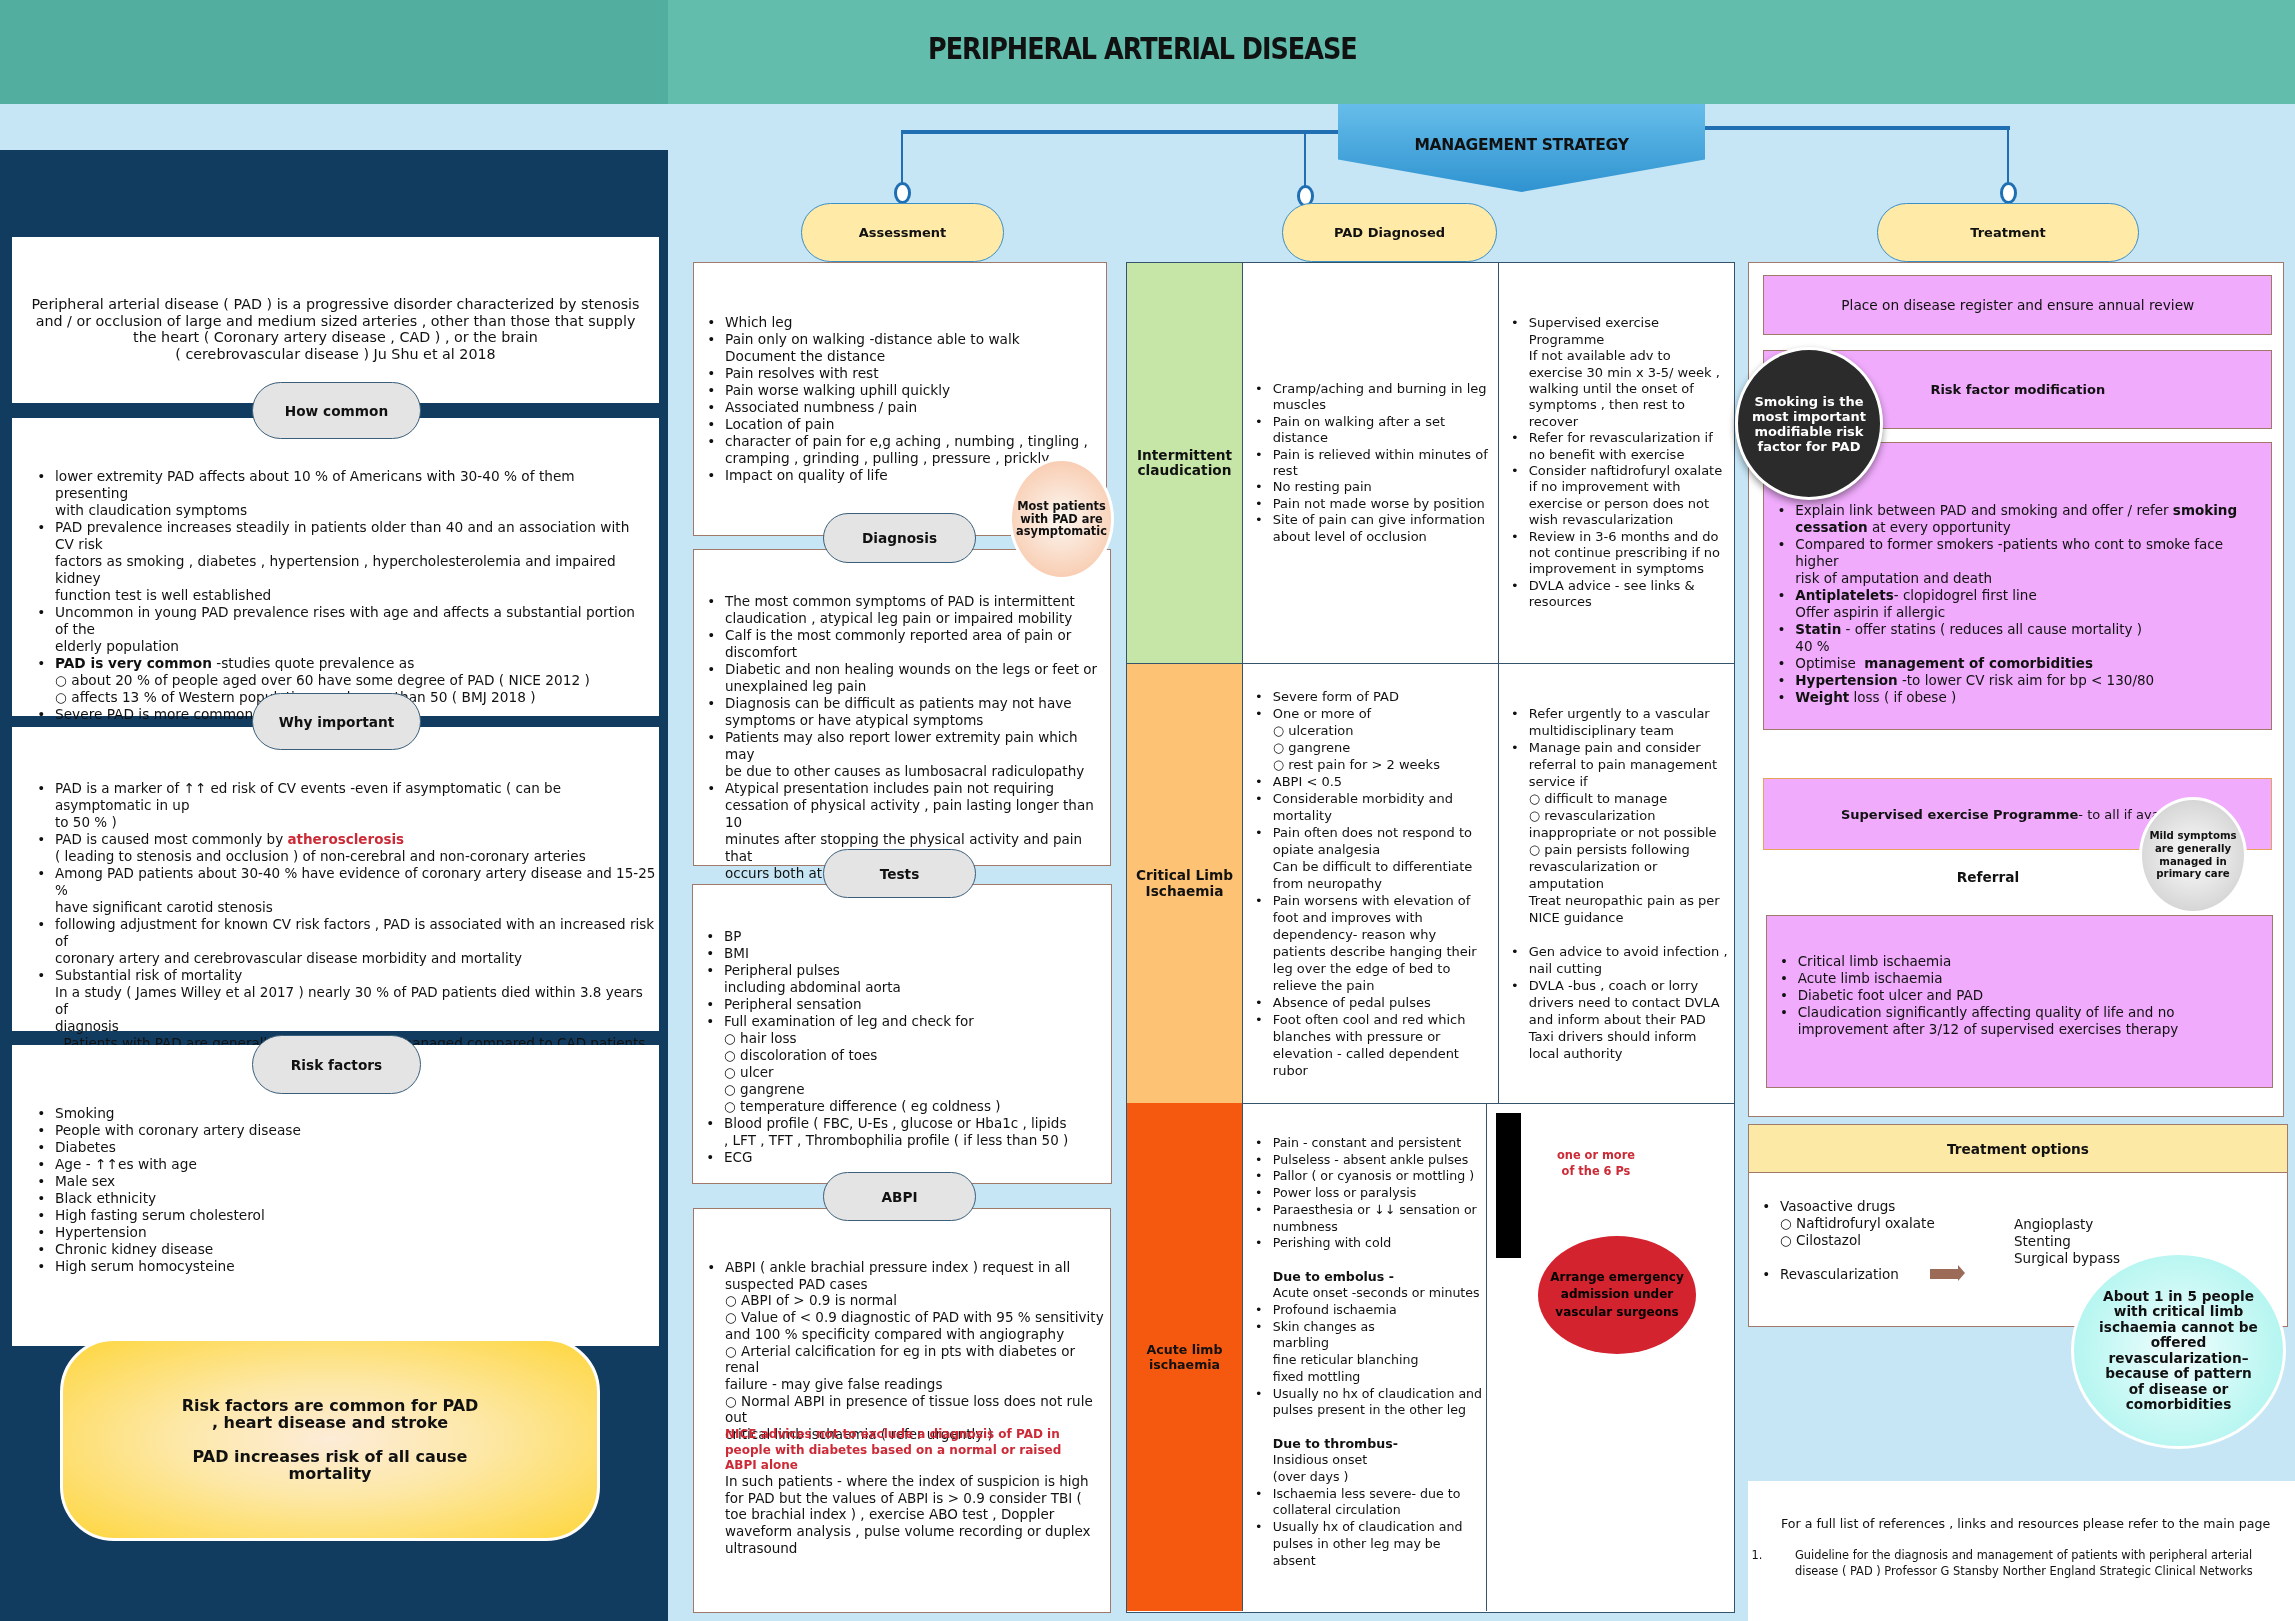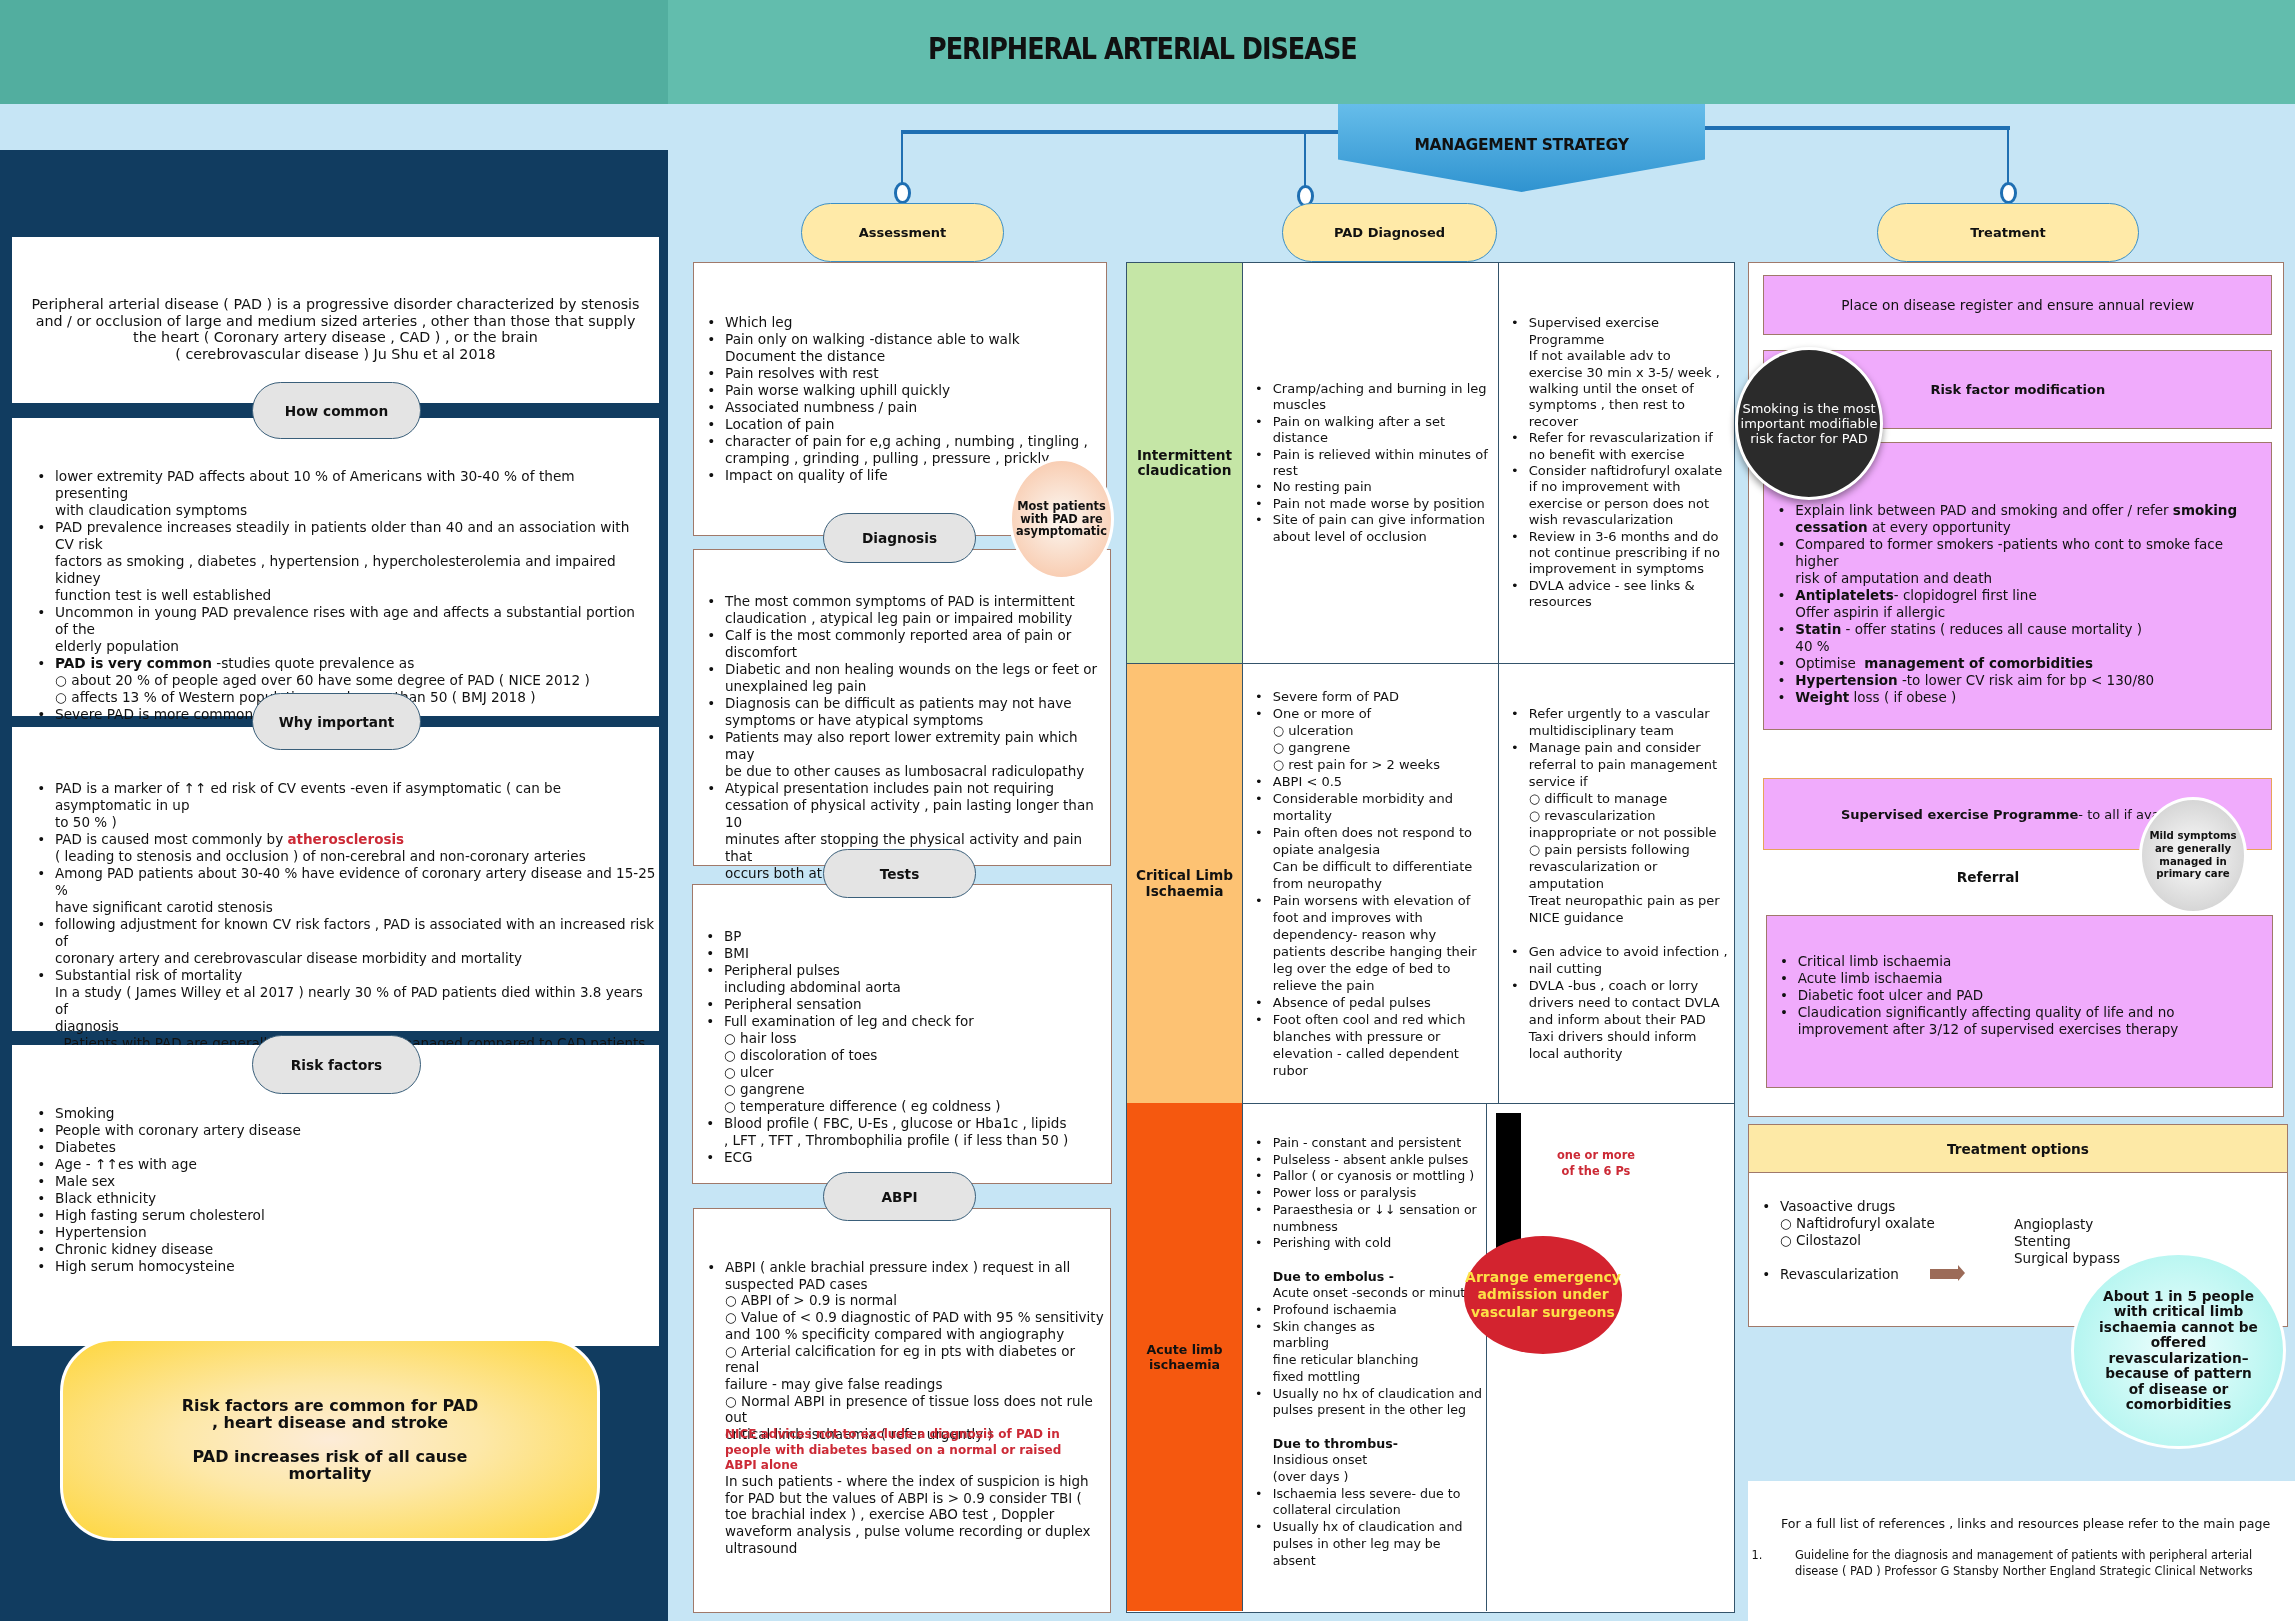--- a/index.html
+++ b/index.html
@@ -43,27 +43,27 @@
 
   
   #tbl { left: 1126px; top: 262px; width: 609px; height: 1351px; border: 1.2px solid #34546b; background: #fff; }
   .trow { position: absolute; left: 0; width: 607px; border-bottom: 1.2px solid #34546b; }
   .tlabel { position: absolute; left: 0; top: 0; bottom: 0; width: 116px; display: flex; align-items: center; justify-content: center; text-align: center; font-weight: bold; font-size: 13.7px; line-height: 15.5px; border-right: 0.6px solid #34546b; }
   .tcell { position: absolute; top: 0; bottom: 0; border-right: 0.6px solid #34546b; display: flex; align-items: center; }
   .tcell .bul { font-size: 13px; line-height: 16.4px; }
 
   #black-bar { left: 1496px; top: 1113px; width: 25px; height: 145px; background: #000; }
   #six-ps { left: 1554px; top: 1147px; width: 84px; text-align: center; color: #cc2a36; font-weight: bold; font-size: 11.4px; line-height: 16px; }
-  #emerg { left: 1464px; top: 1236px; width: 158px; height: 118px; border-radius: 50%; background: #d3232f; color: #fde047; font-weight: bold; font-size: 14px; line-height: 17.3px; display: flex; align-items: center; justify-content: center; text-align: center; }
+  #emerg { left: 1538px; top: 1236px; width: 158px; height: 118px; border-radius: 50%; background: #d3232f; color: #000000; font-weight: bold; font-size: 12px; line-height: 17.3px; display: flex; align-items: center; justify-content: center; text-align: center; }
 
   
   #treat-outer { left: 1748px; top: 262px; width: 536px; height: 855px; background: #fff; border: 1.2px solid #a0796a; }
   .tbox { position: absolute; background: #f0abfc; border: 1.2px solid #a0796a; }
   #smoke-circle { left: 1735px; top: 347px; width: 148px; height: 153px; border-radius: 50%; background: #2b2b2b; border: 3.6px solid #fff;
-    box-shadow: 0 3.6px 7.2px rgba(0,0,0,0.4); color: #fff; display: flex; align-items: center; justify-content: center; text-align: center; font-weight: normal; font-size: 13px; line-height: 15px; }
+    box-shadow: 0 3.6px 7.2px rgba(0,0,0,0.4); color: #fff; display: flex; align-items: center; justify-content: center; text-align: center; font-weight: bold; font-size: 13px; line-height: 15px; }
   #mild-circle { left: 2139px; top: 797px; width: 108px; height: 117px; border-radius: 50%; border: 3.6px solid #fff;
     background: radial-gradient(circle, #f2f2f2 20%, #c8c8c8 100%); display: flex; align-items: center; justify-content: center; text-align: center; font-weight: bold; font-size: 10.2px; line-height: 12.6px; }
 
   #topt-head { left: 1748px; top: 1124px; width: 540px; height: 49px; background: #fde9a6; border: 1.2px solid #a0796a; display: flex; align-items: center; justify-content: center; font-weight: bold; font-size: 13.7px; }
   #topt-body { left: 1748px; top: 1173px; width: 540px; height: 154px; background: #fff; border: 1.2px solid #a0796a; border-top: none; }
   #arrow { left: 1930px; top: 1269px; width: 29px; height: 9.6px; background: #9c6b58; }
   #arrow::after { content: ""; position: absolute; right: -6px; top: -3.6px; border-left: 7.2px solid #9c6b58; border-top: 8.4px solid transparent; border-bottom: 8.4px solid transparent; }
   #one5-circle { left: 2071px; top: 1252px; width: 215px; height: 197px; border-radius: 50%; border: 3.6px solid #fff;
     background: radial-gradient(circle, #e8fdfc 10%, #b8f6f1 70%, #9feee7 100%); display: flex; align-items: center; justify-content: center; text-align: center; font-weight: bold; font-size: 13.7px; line-height: 15.5px; }
 

